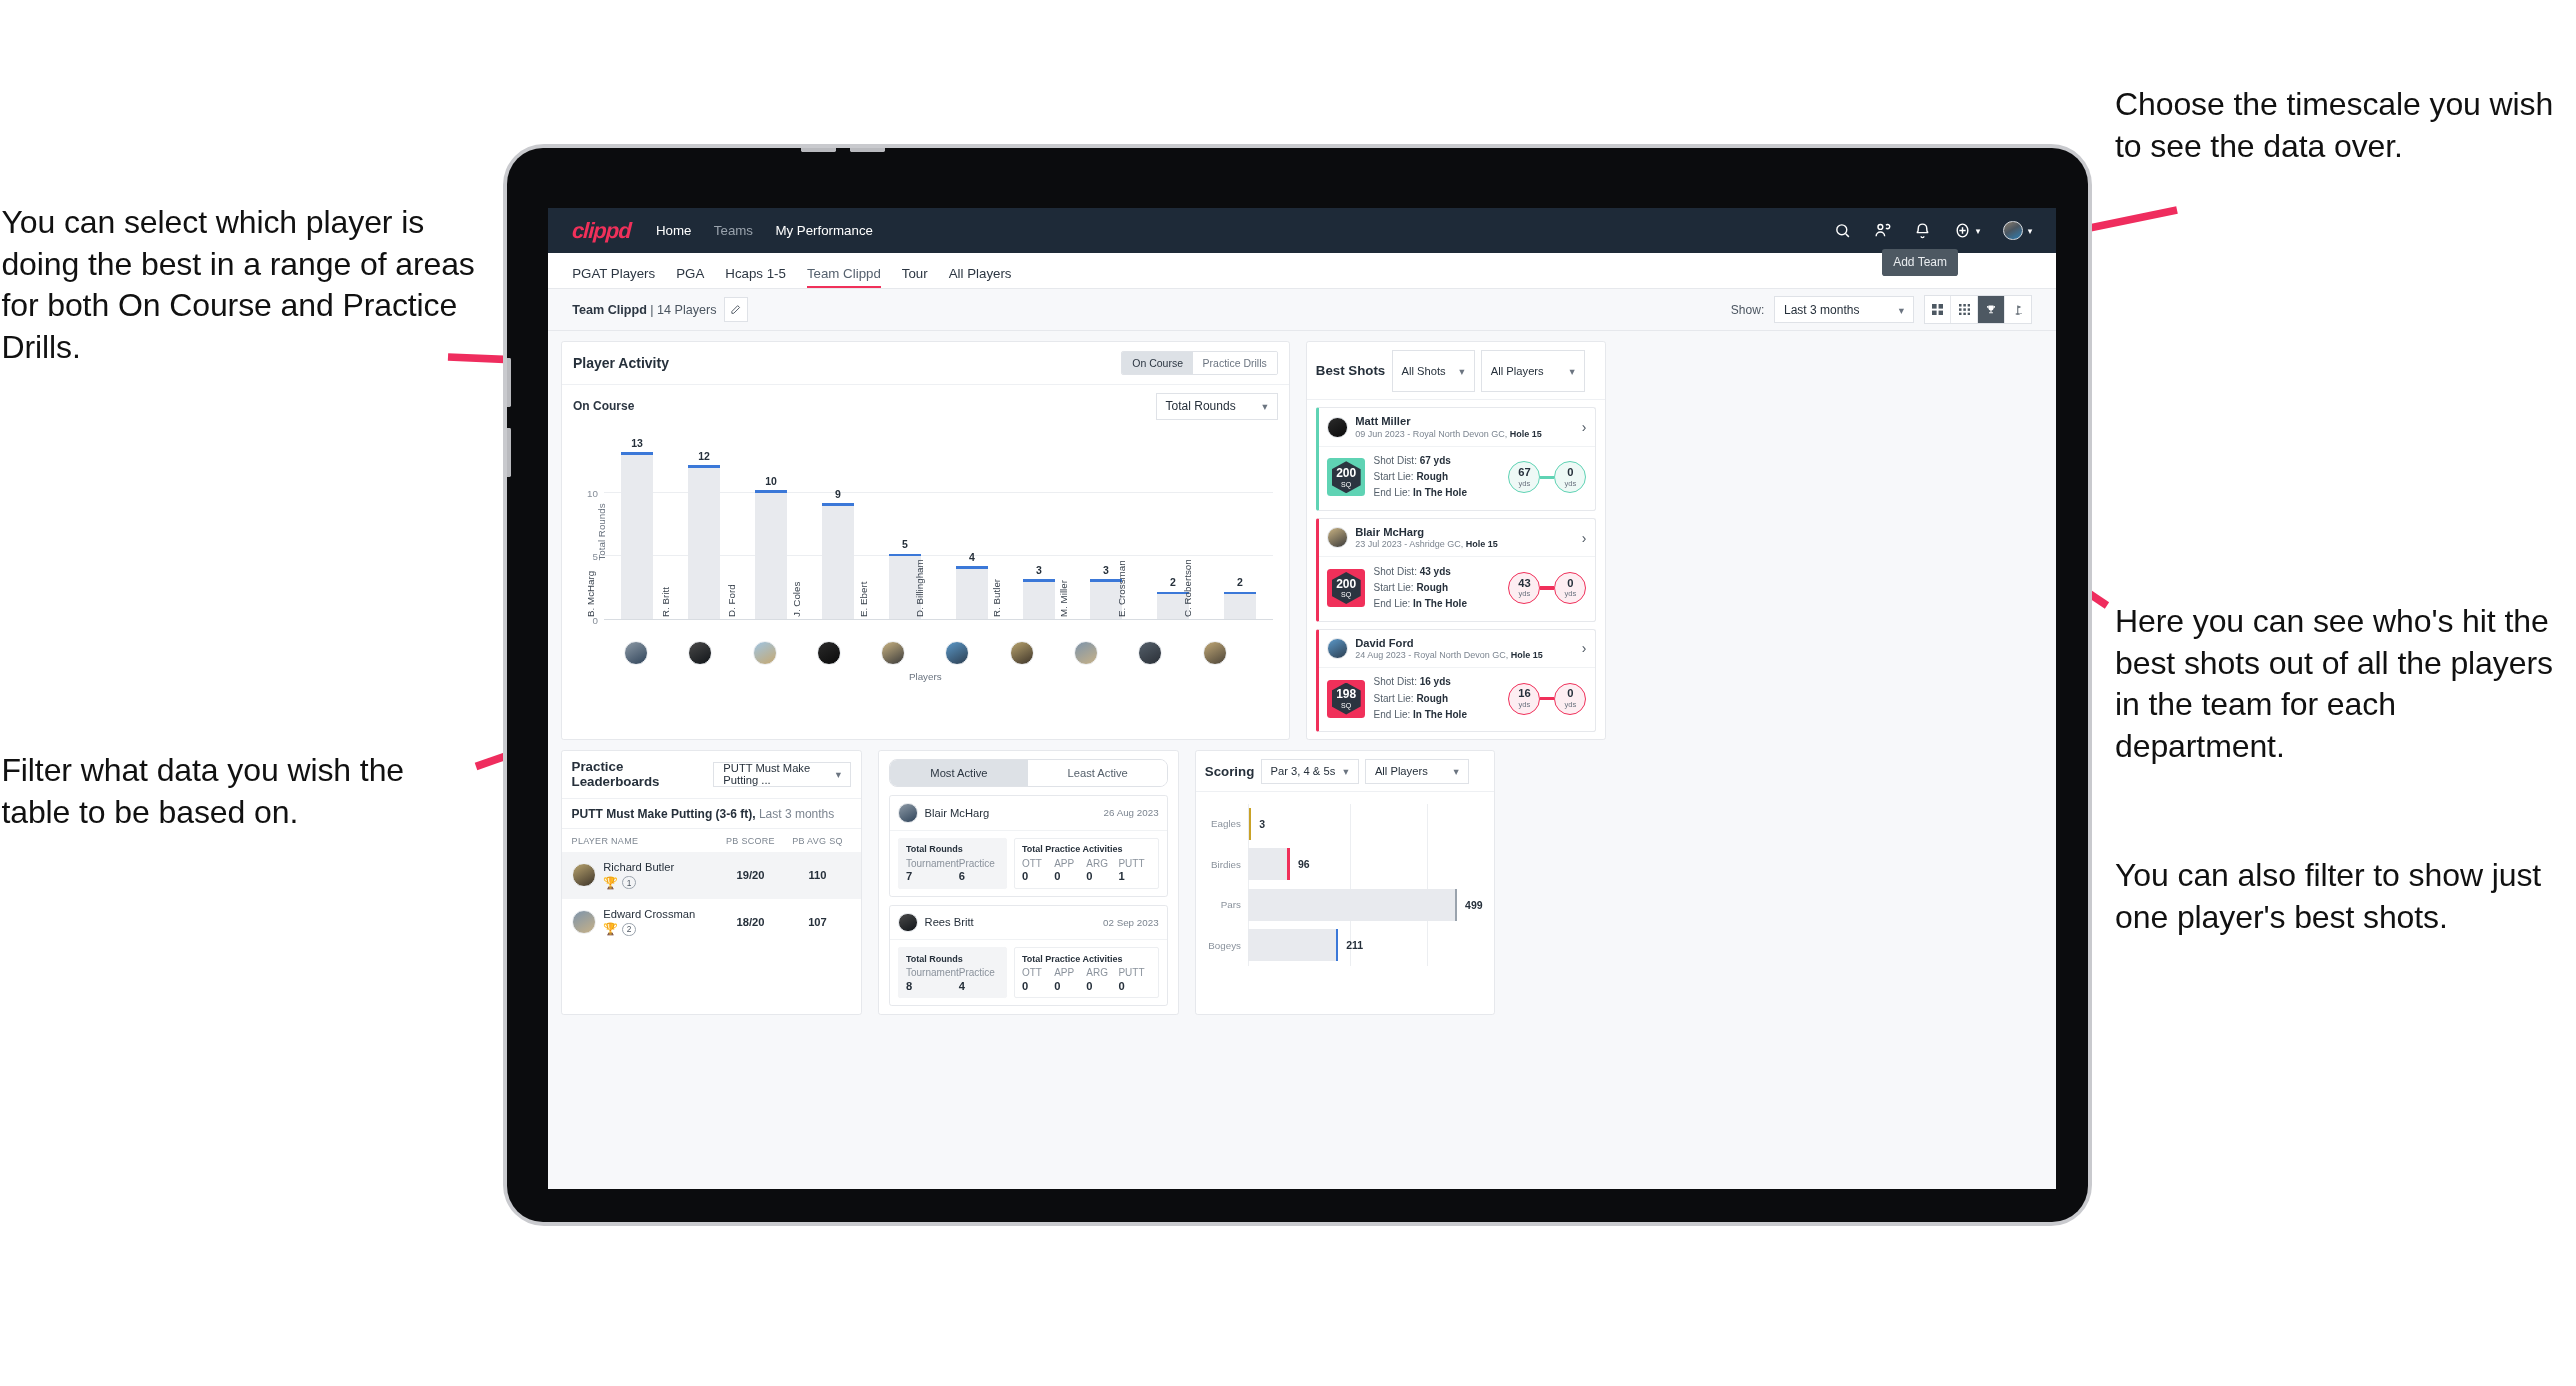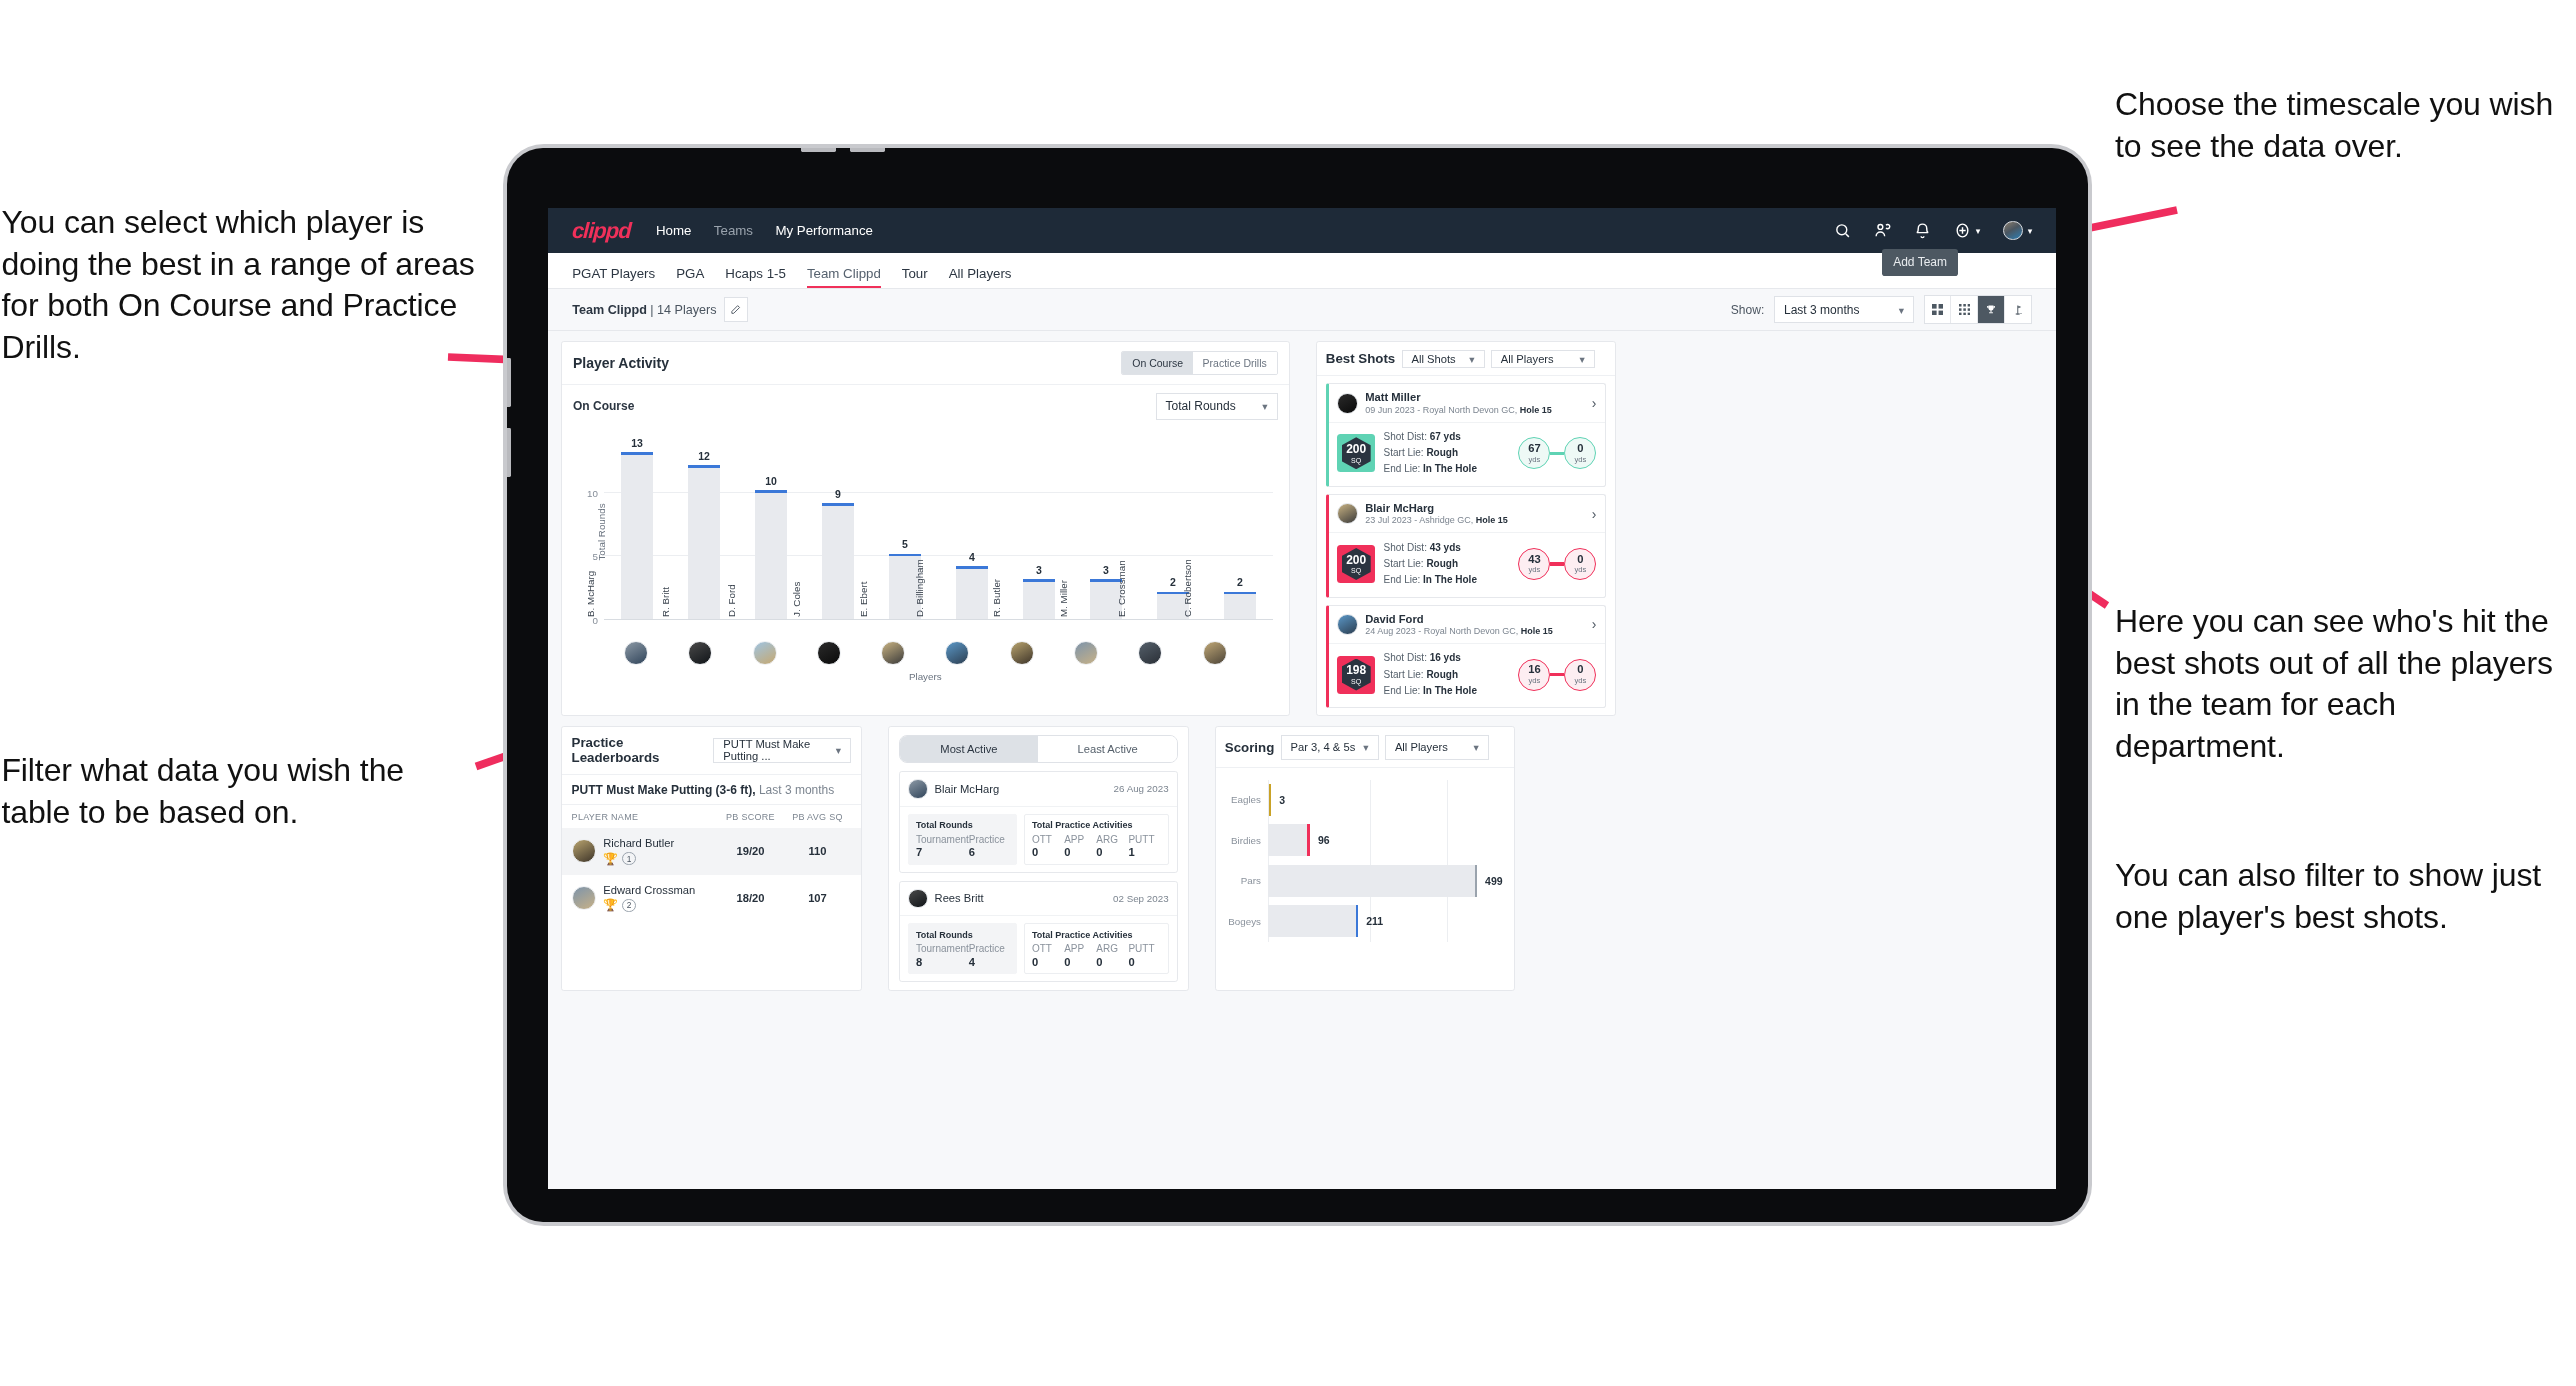--- a/index.html
+++ b/index.html
@@ -127,21 +127,21 @@
   .viewbtn {
     width: 26.6px; height: 26.6px; display: flex;
     align-items: center; justify-content: center;
     border-right: 0.7px solid #e6e8ec;
   }
   .viewbtn:last-child { border-right: none; }
   .viewbtn.on { background: #4d5862; }
 
   
   .content { padding: 9.8px 12.6px; display: flex; flex-direction: column; gap: 9.8px; }
-  .row { display: flex; gap: 26px; }
+  .row { display: flex; gap: 16px; }
   .card {
     background: #ffffff; border: 0.7px solid #e6e8ec; border-radius: 2.8px;
   }
   .card-hd {
     display: flex; align-items: center; padding: 9px 11.2px;
     gap: 8.4px; border-bottom: 0.7px solid #eef0f3;
   }
   .card-title { font-size: 14px; font-weight: 700; color: #26303b; }
 
   .seg { display: flex; border: 0.7px solid #dfe2e7; border-radius: 2.1px; overflow: hidden; }
@@ -187,21 +187,21 @@
   .av {
     width: 24px; height: 24px; border-radius: 50%;
     border: 1.4px solid #eef0f3;
   }
   .xlabel { text-align: center; font-size: 9.8px; color: #6b7480; margin-top: 5.6px; padding-bottom: 8.4px; }
 
   
   #bs { width: 300px; }
   .bs-hd { display: flex; align-items: center; gap: 6.3px; padding: 7.7px 9px; border-bottom: 0.7px solid #eef0f3; }
   .bs-hd .card-title { font-size: 13.3px; }
-  .bs-hd .sel { height: 18px; font-size: 11.2px; }
+  .bs-hd .sel { height: 42px; font-size: 11.2px; }
   .shot {
     margin: 7px 9px; border: 0.7px solid #e6e8ec; border-radius: 2.8px;
     border-left: 3.5px solid #f0305a; position: relative;
   }
   .shot.teal { border-left-color: #5fd3b4; }
   .shot-top { display: flex; align-items: center; gap: 7px; padding: 7px 8.4px; }
   .shot-av { width: 21px; height: 21px; border-radius: 50%; flex: none; border: 0.7px solid #e2e5e9; }
   .shot-name { font-size: 11.2px; font-weight: 700; color: #26303b; }
   .shot-meta { font-size: 9px; color: #7c8590; margin-top: 1.4px; }
   .shot-meta b { color: #26303b; }

